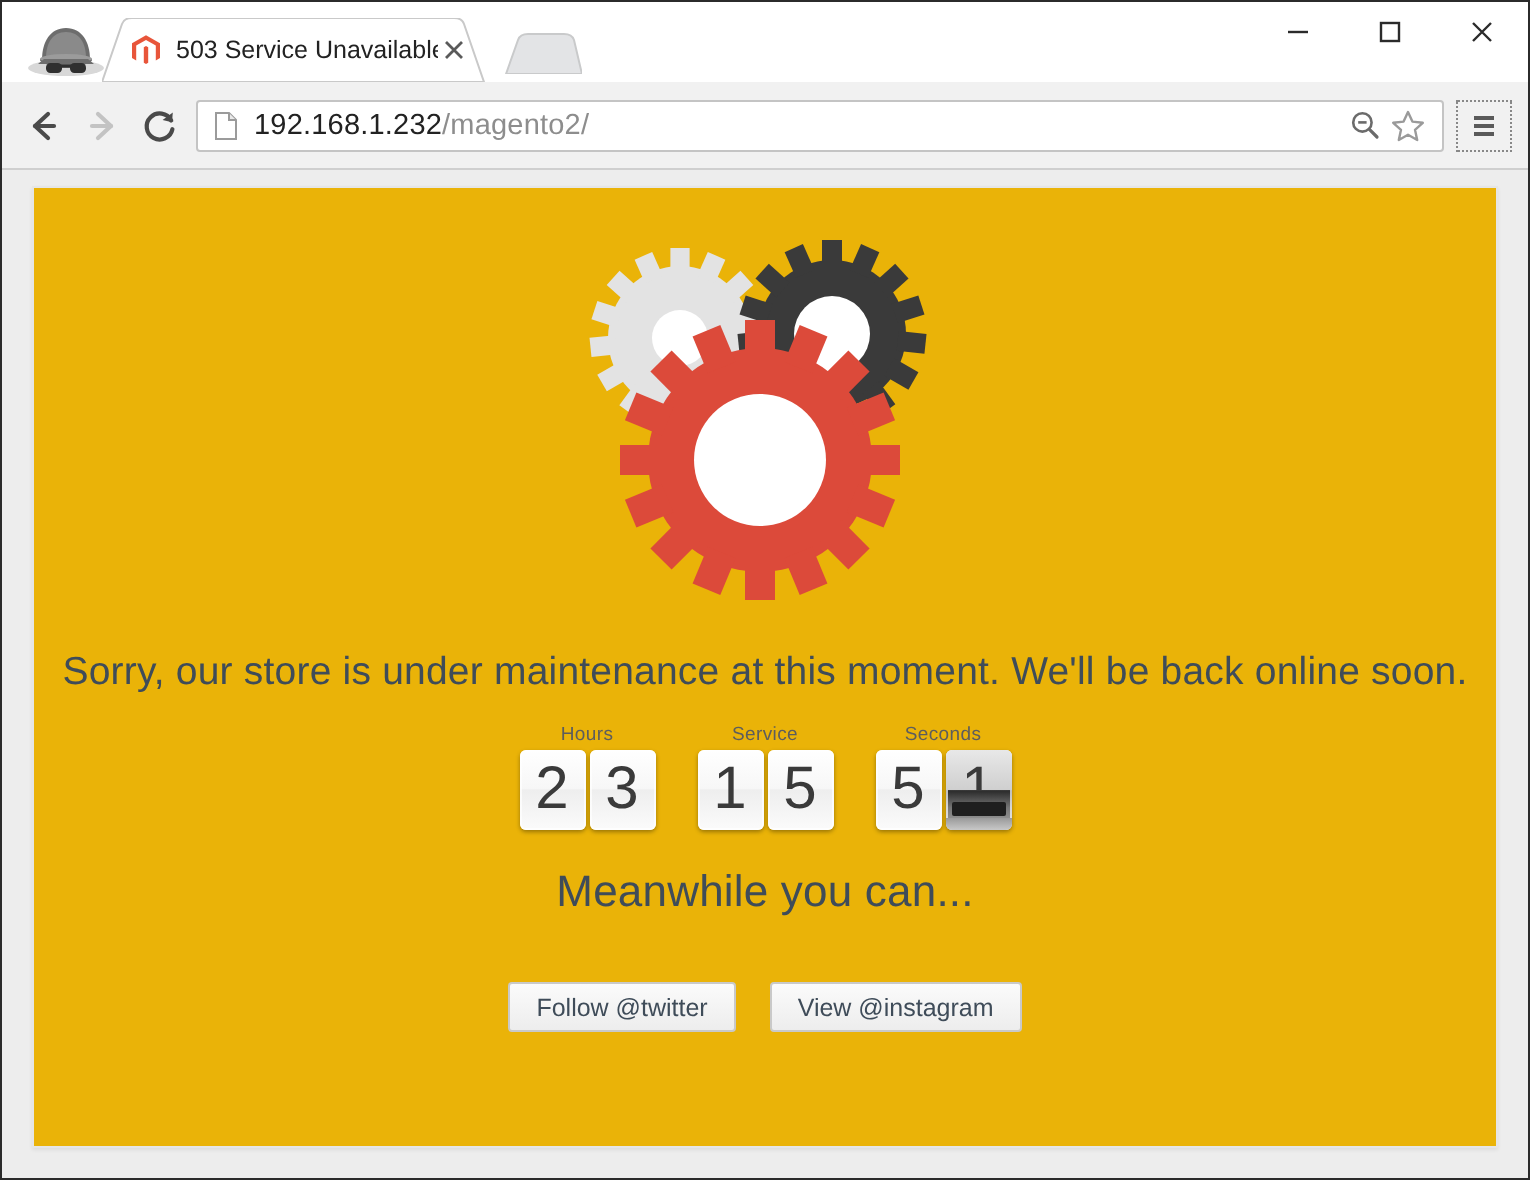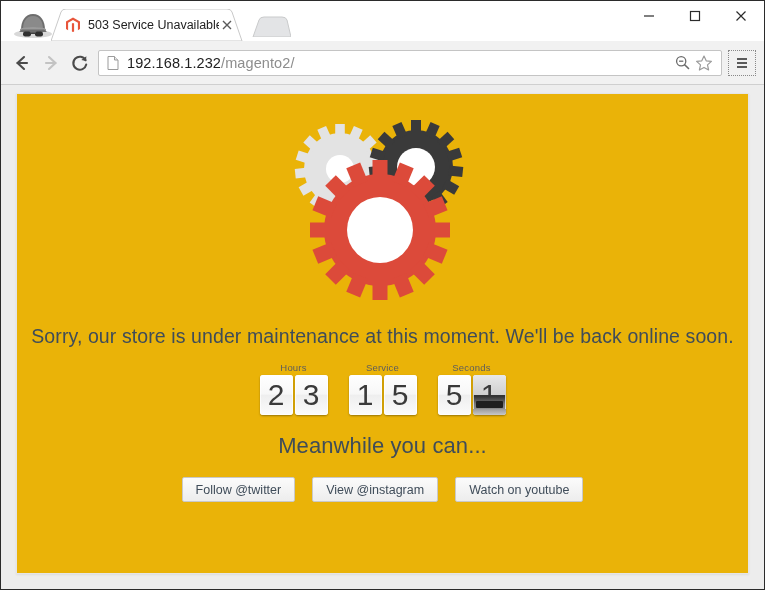--- a/index.html
+++ b/index.html
@@ -281,21 +281,21 @@
   
   .meanwhile {
     margin-top: 18px;
     font-size: 22px;
     color: #3f4c59;
     letter-spacing: 0.1px;
   }
 
   
   .social-row {
-    margin-top: 18px;
+    margin-top: 32px;
     display: flex;
     gap: 17px;
   }
   .social-btn {
     height: 25px;
     padding: 0 13px;
     background: linear-gradient(to bottom, #fbfbfb 0%, #ededed 100%);
     border: 1px solid #c9c9c9;
     border-radius: 2px;
     font-size: 12.5px;
@@ -542,18 +542,17 @@
             </div>
           </div>
         </div>
       </div>
 
       <div class="meanwhile">Meanwhile you can...</div>
 
       <div class="social-row">
         <div class="social-btn">Follow @twitter</div>
         <div class="social-btn">View @instagram</div>
-        <div class="social-btn">Watch on youtube</div>
       </div>
 
     </div>
   </div>
 </div>
 
 </body></html>

